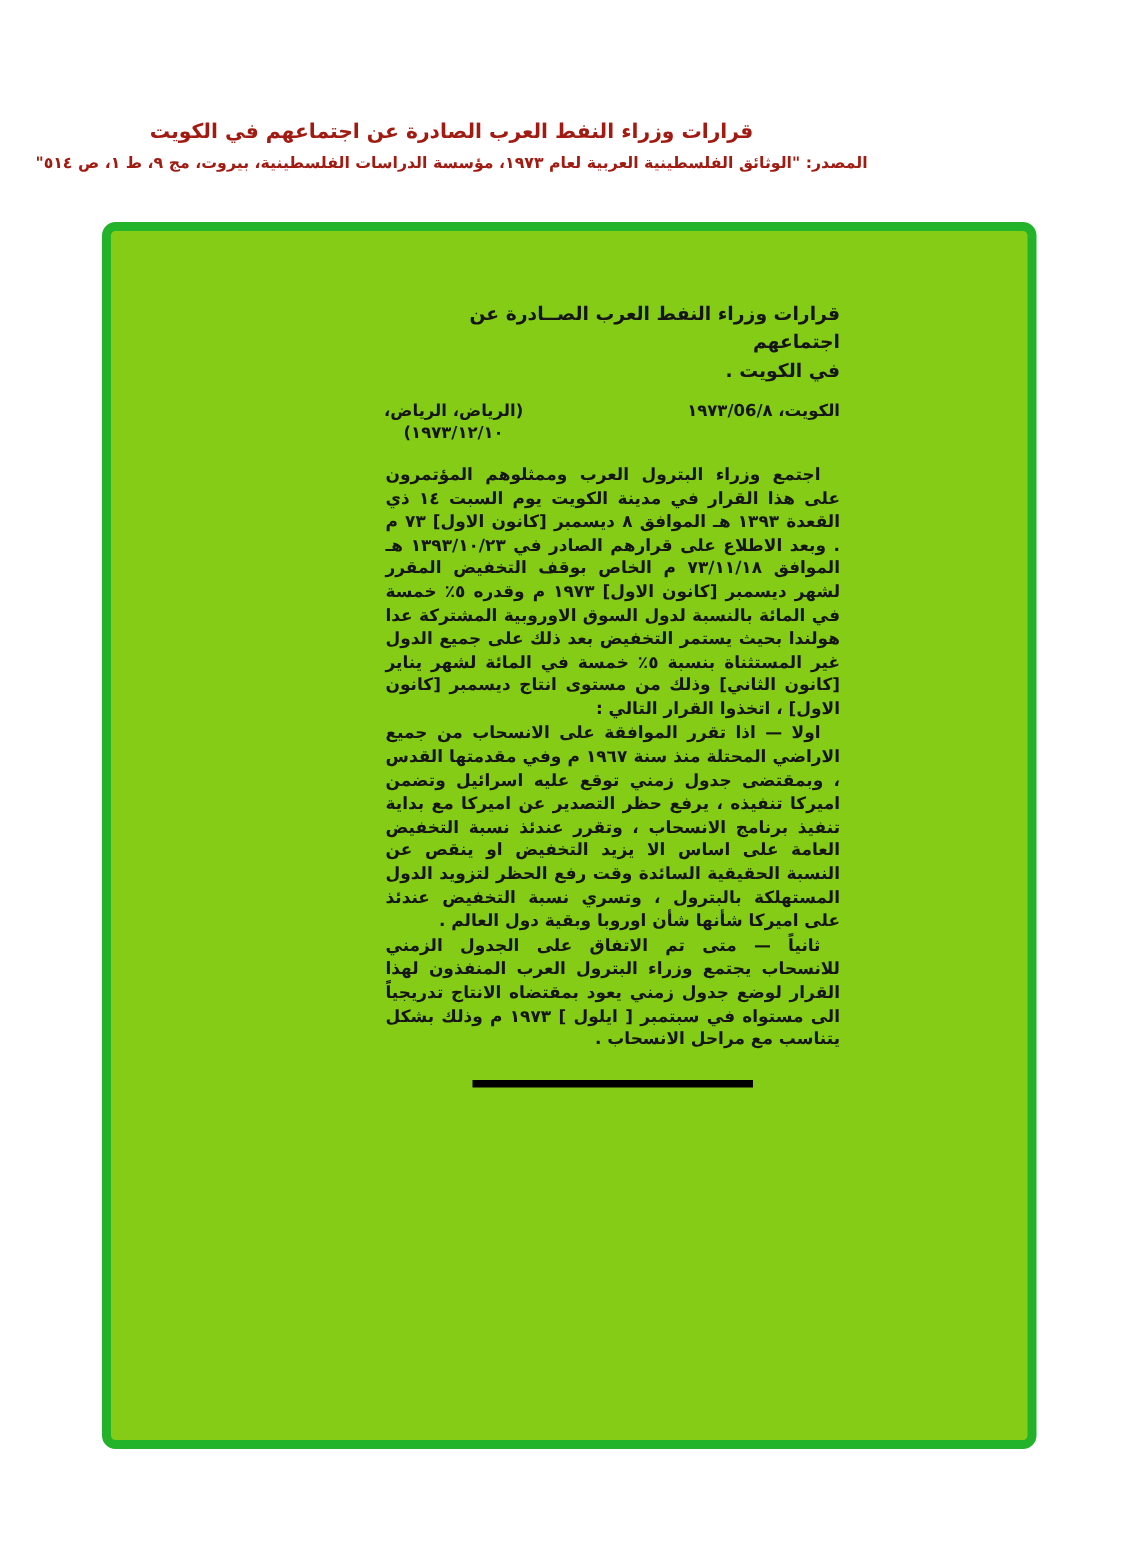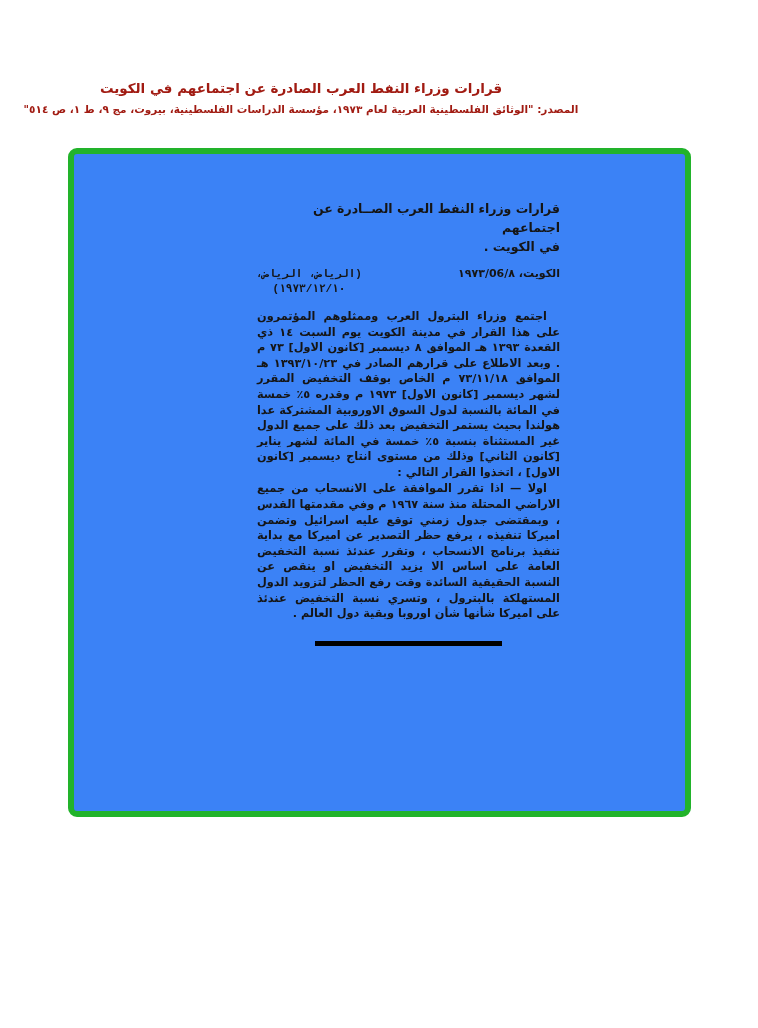--- a/index.html
+++ b/index.html
@@ -30,25 +30,25 @@
   .page-header .source{
     font-size:10.5px;
     font-weight:bold;
     margin-top:7px;
   }
 
   
   .frame{
     position:absolute;
     left:68px;top:148px;
-    width:623px;height:669px;
+    width:623px;height:818px;
     box-sizing:border-box;
     border:6px solid var(--frame-green);
     border-radius:9px;
-    background:#3b82f6;
+    background:#84cc16;
   }
 
   
   .doc{
     position:absolute;
     right:125px;
     top:46px;
     width:304px;
     direction:rtl;
     color:var(--doc-ink);
@@ -64,21 +64,20 @@
     display:flex;
     justify-content:space-between;
     align-items:flex-start;
     margin-top:11px;
     font-size:11px;
     line-height:1.35;
   }
   .dateline .left{
     white-space:pre-line;
     text-align:center;
-    font-family:Liberation Mono, monospace;
   }
   .doc-body{margin-top:12px;}
   .doc-body p{
     margin:0 0 1px 1px;
     font-size:11.3px;
     line-height:15.6px;
     text-align:justify;
     text-align-last:right;
     text-indent:13px;
   }
@@ -104,17 +103,18 @@
 
     <div class="dateline">
       <span class="right">الكويت، ١٩٧٣/06/٨</span>
       <span class="left">(الرياض، الرياض،
 ١٩٧٣/١٢/١٠)</span>
     </div>
 
     <div class="doc-body">
       <p>اجتمع وزراء البترول العرب وممثلوهم المؤتمرون على هذا القرار في مدينة الكويت يوم السبت ١٤ ذي القعدة ١٣٩٣ هـ الموافق ٨ ديسمبر [كانون الاول] ٧٣ م . وبعد الاطلاع على قرارهم الصادر في ١٣٩٣/١٠/٢٣ هـ الموافق ٧٣/١١/١٨ م الخاص بوقف التخفيض المقرر لشهر ديسمبر [كانون الاول] ١٩٧٣ م وقدره ٥٪ خمسة في المائة بالنسبة لدول السوق الاوروبية المشتركة عدا هولندا بحيث يستمر التخفيض بعد ذلك على جميع الدول غير المستثناة بنسبة ٥٪ خمسة في المائة لشهر يناير [كانون الثاني] وذلك من مستوى انتاج ديسمبر [كانون الاول] ، اتخذوا القرار التالي :</p>
       <p>اولا — اذا تقرر الموافقة على الانسحاب من جميع الاراضي المحتلة منذ سنة ١٩٦٧ م وفي مقدمتها القدس ، وبمقتضى جدول زمني توقع عليه اسرائيل وتضمن اميركا تنفيذه ، يرفع حظر التصدير عن اميركا مع بداية تنفيذ برنامج الانسحاب ، وتقرر عندئذ نسبة التخفيض العامة على اساس الا يزيد التخفيض او ينقص عن النسبة الحقيقية السائدة وقت رفع الحظر لتزويد الدول المستهلكة بالبترول ، وتسري نسبة التخفيض عندئذ على اميركا شأنها شأن اوروبا وبقية دول العالم .</p>
+      <p>ثانياً — متى تم الاتفاق على الجدول الزمني للانسحاب يجتمع وزراء البترول العرب المنفذون لهذا القرار لوضع جدول زمني يعود بمقتضاه الانتاج تدريجياً الى مستواه في سبتمبر [ ايلول ] ١٩٧٣ م وذلك بشكل يتناسب مع مراحل الانسحاب .</p>
     </div>
 
     <div class="divider-bar"></div>
   </div>
 </div>
 
 </body></html>

